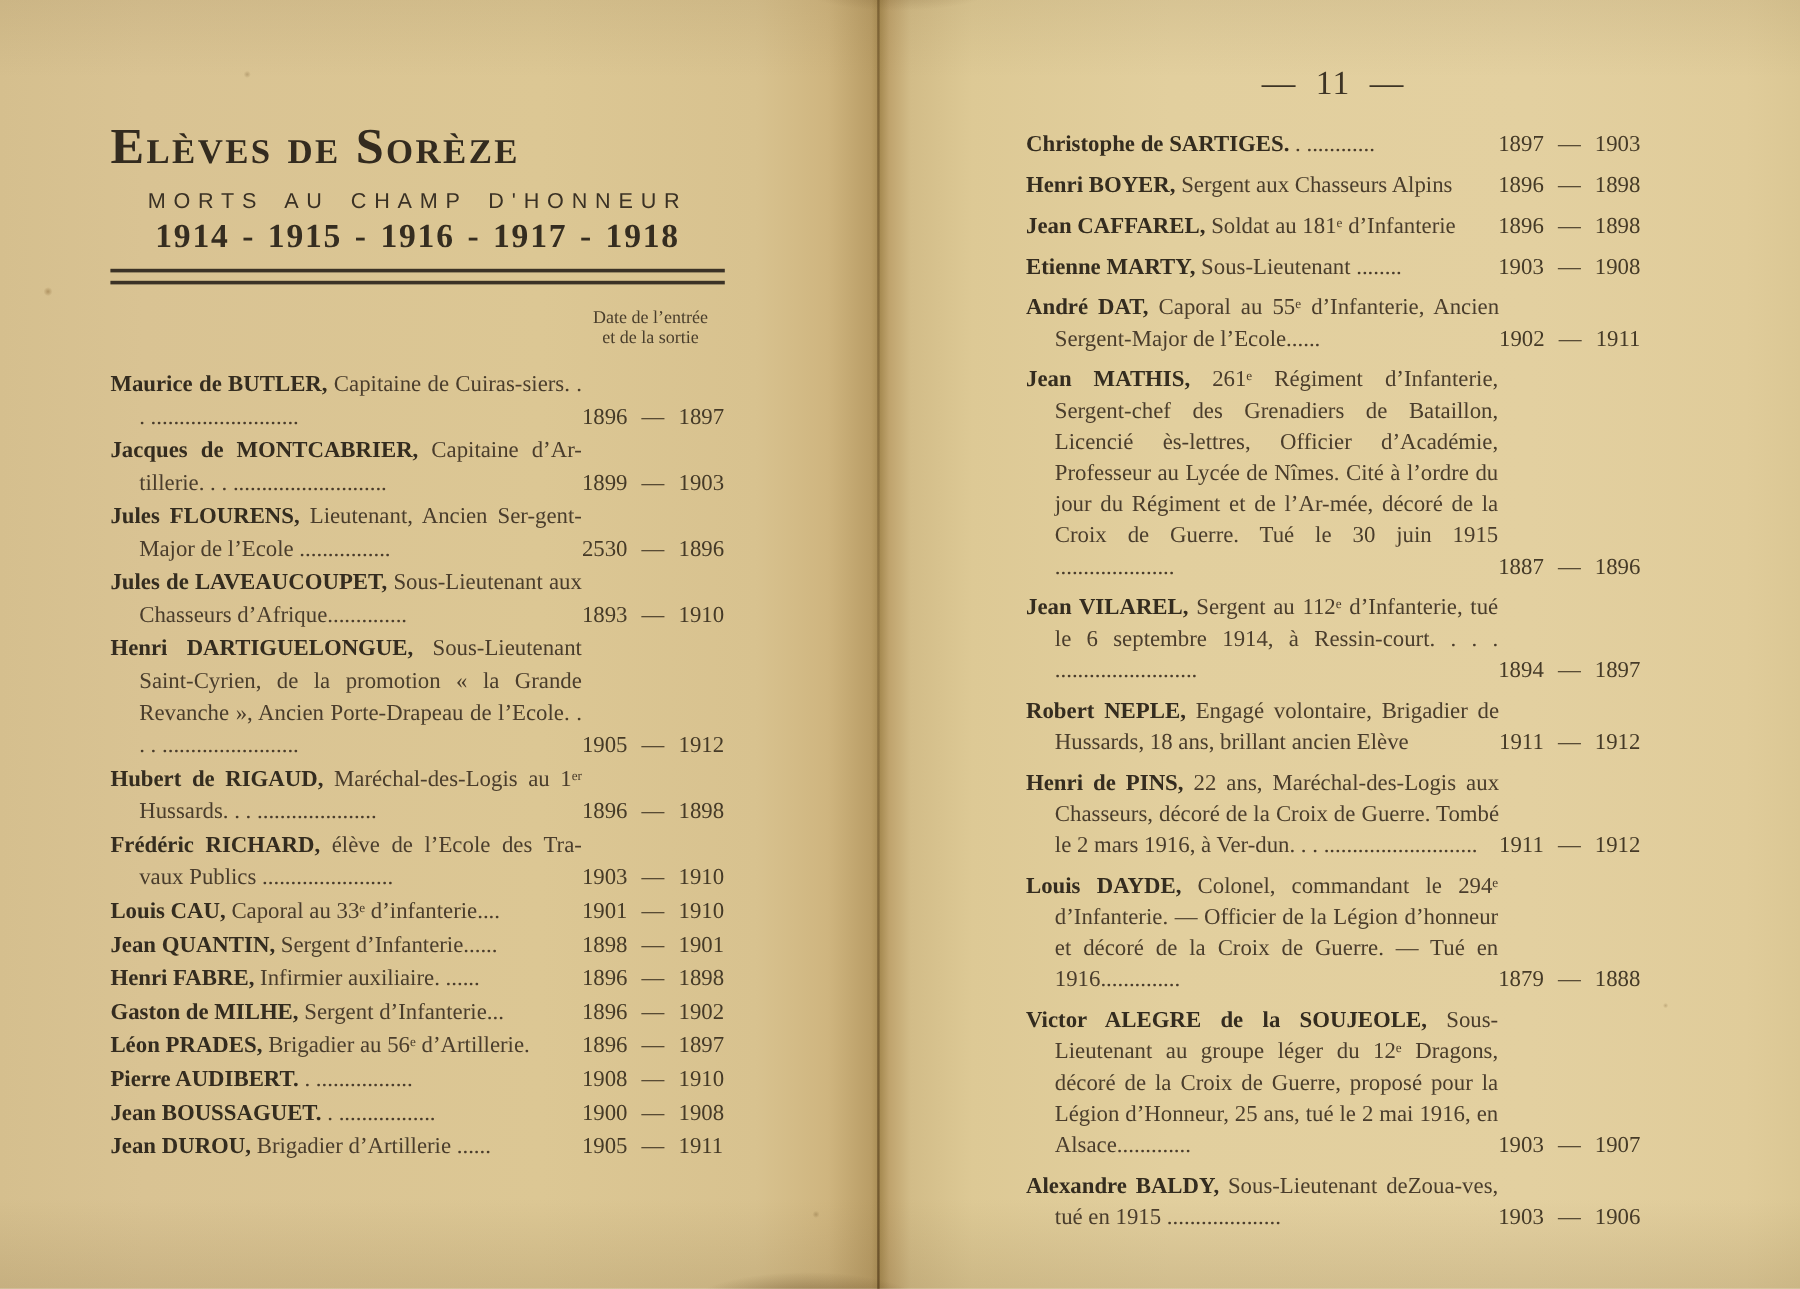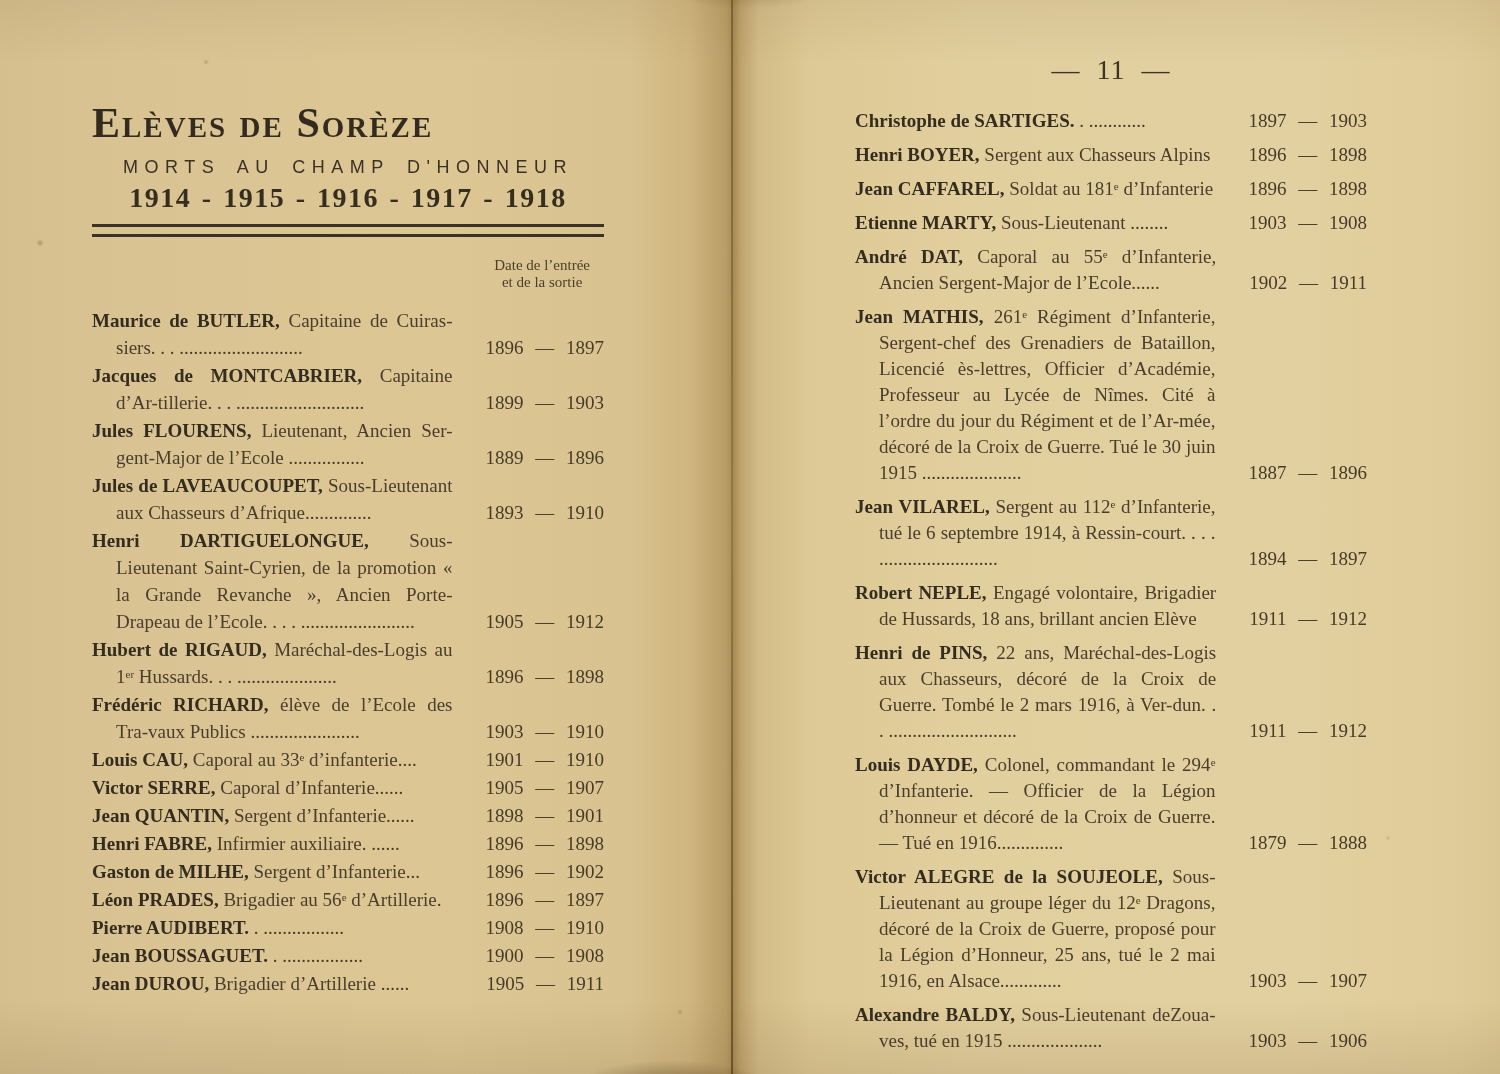--- a/index.html
+++ b/index.html
@@ -54,21 +54,21 @@
   }
   .date-note{
     margin-top:20px;text-align:right;
   }
   .date-note .inner{
     display:inline-block;text-align:center;
     font-size:15px;line-height:17px;color:#4a3e2c;margin-right:14px;
   }
   .entries{margin-top:16px;}
   .entry{
-    display:flex;align-items:flex-end;justify-content:space-between;gap:33px;
+    display:flex;align-items:flex-end;justify-content:space-between;
   }
   .content-left .entry{margin-bottom:1px;}
   .content-right .entry{margin-bottom:8px;}
   .entry-text{
     margin:0;text-align:justify;
     padding-left:24px;text-indent:-24px;
     font-size:19px;color:#4a3d2c;
   }
   .content-left .entry-text{width:378px;line-height:27px;}
   .content-right .entry-text{width:384px;line-height:26px;}
@@ -116,21 +116,21 @@
           <span class="entry-name">Jacques de MONTCABRIER,</span>
           <span class="entry-desc">Capitaine d’Ar-tillerie. . . ...........................</span>
         </p>
         <p class="entry-years">1899 — 1903</p>
       </div>
       <div class="entry">
         <p class="entry-text">
           <span class="entry-name">Jules FLOURENS,</span>
           <span class="entry-desc">Lieutenant, Ancien Ser-gent-Major de l’Ecole ................</span>
         </p>
-        <p class="entry-years">1889 — 1896</p>
+        <p class="entry-years">2530 — 1896</p>
       </div>
       <div class="entry">
         <p class="entry-text">
           <span class="entry-name">Jules de LAVEAUCOUPET,</span>
           <span class="entry-desc">Sous-Lieutenant aux Chasseurs d’Afrique..............</span>
         </p>
         <p class="entry-years">1893 — 1910</p>
       </div>
       <div class="entry">
         <p class="entry-text">
@@ -152,27 +152,20 @@
           <span class="entry-desc">élève de l’Ecole des Tra-vaux Publics .......................</span>
         </p>
         <p class="entry-years">1903 — 1910</p>
       </div>
       <div class="entry">
         <p class="entry-text">
           <span class="entry-name">Louis CAU,</span>
           <span class="entry-desc">Caporal au 33<sup>e</sup> d’infanterie....</span>
         </p>
         <p class="entry-years">1901 — 1910</p>
-      </div>
-      <div class="entry">
-        <p class="entry-text">
-          <span class="entry-name">Victor SERRE,</span>
-          <span class="entry-desc">Caporal d’Infanterie......</span>
-        </p>
-        <p class="entry-years">1905 — 1907</p>
       </div>
       <div class="entry">
         <p class="entry-text">
           <span class="entry-name">Jean QUANTIN,</span>
           <span class="entry-desc">Sergent d’Infanterie......</span>
         </p>
         <p class="entry-years">1898 — 1901</p>
       </div>
       <div class="entry">
         <p class="entry-text">

